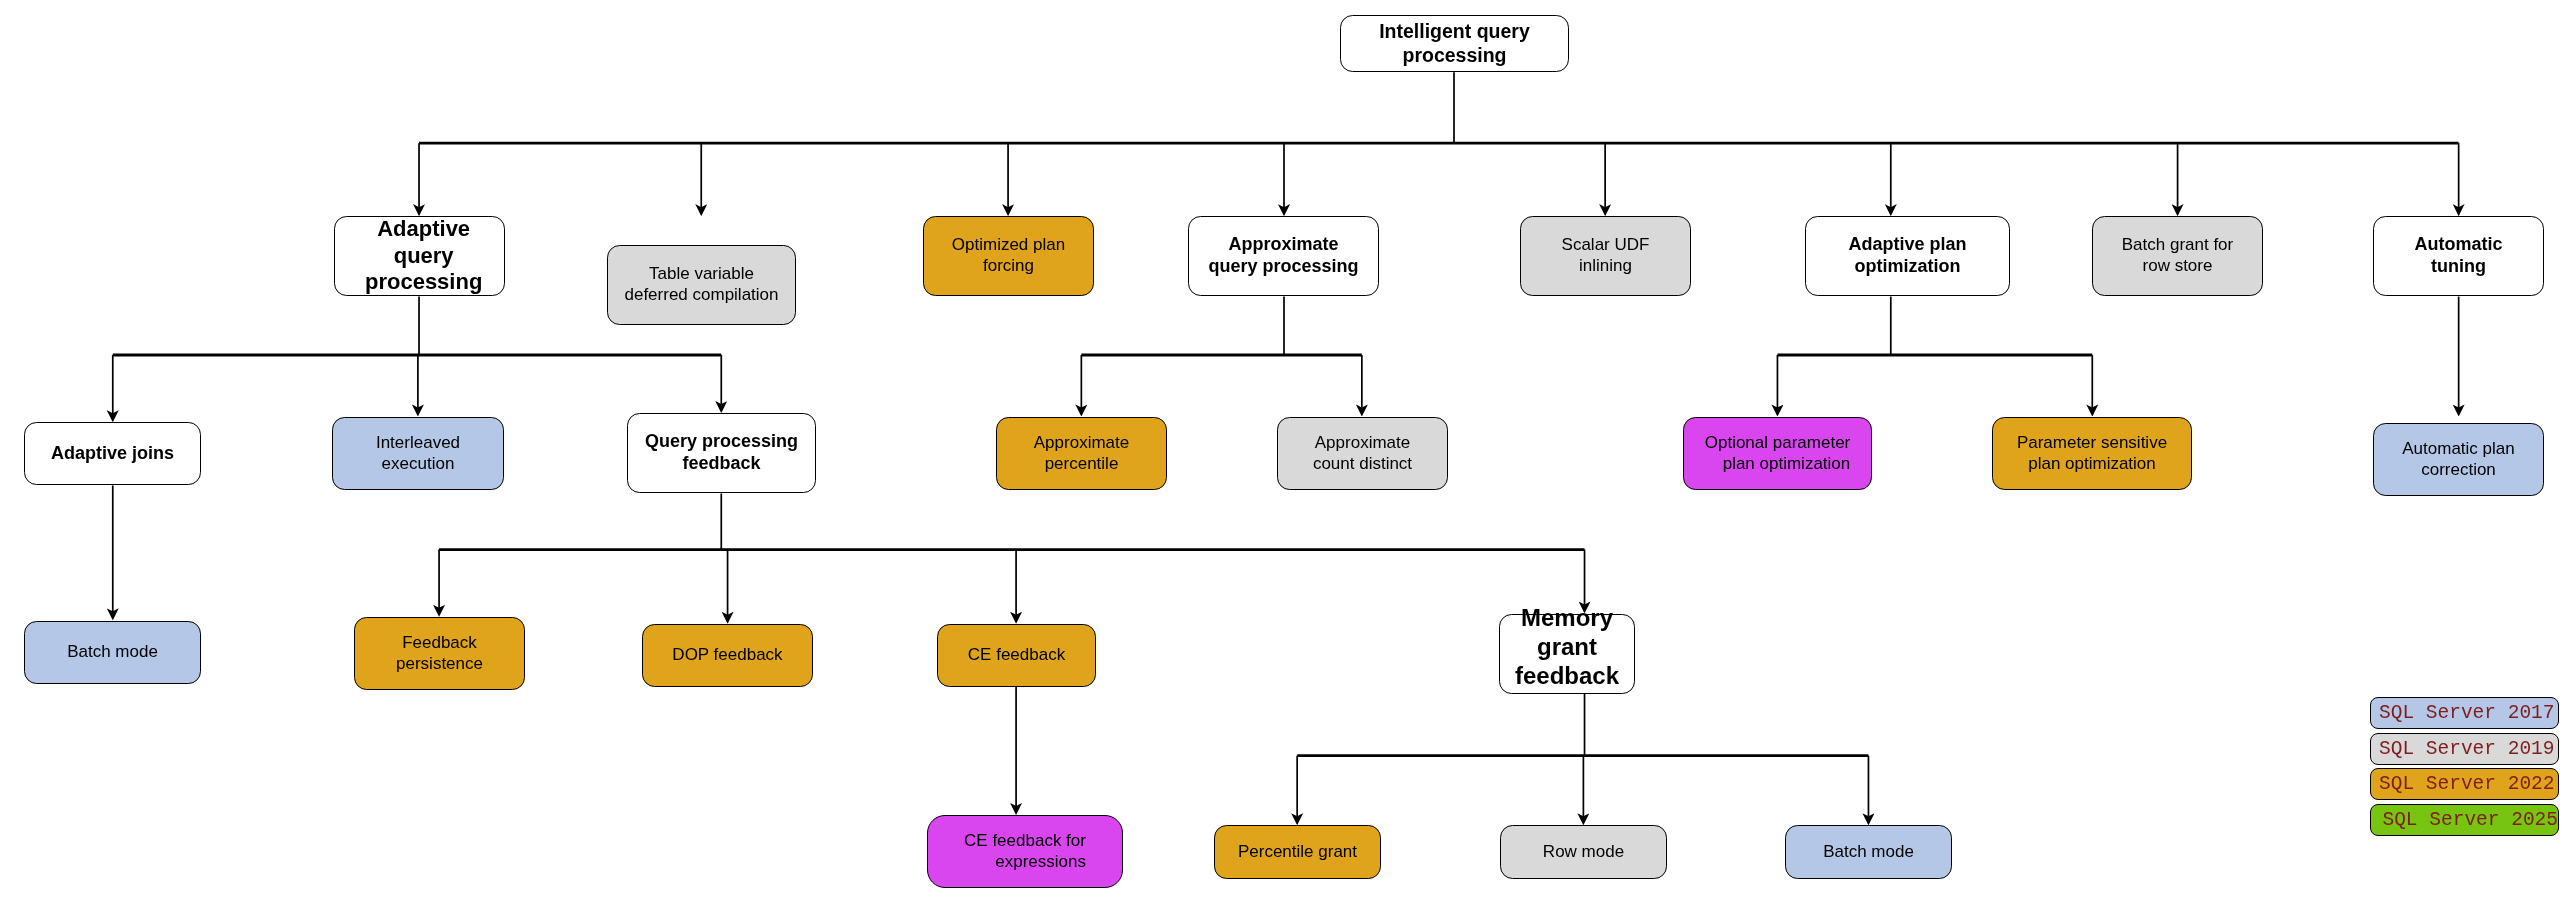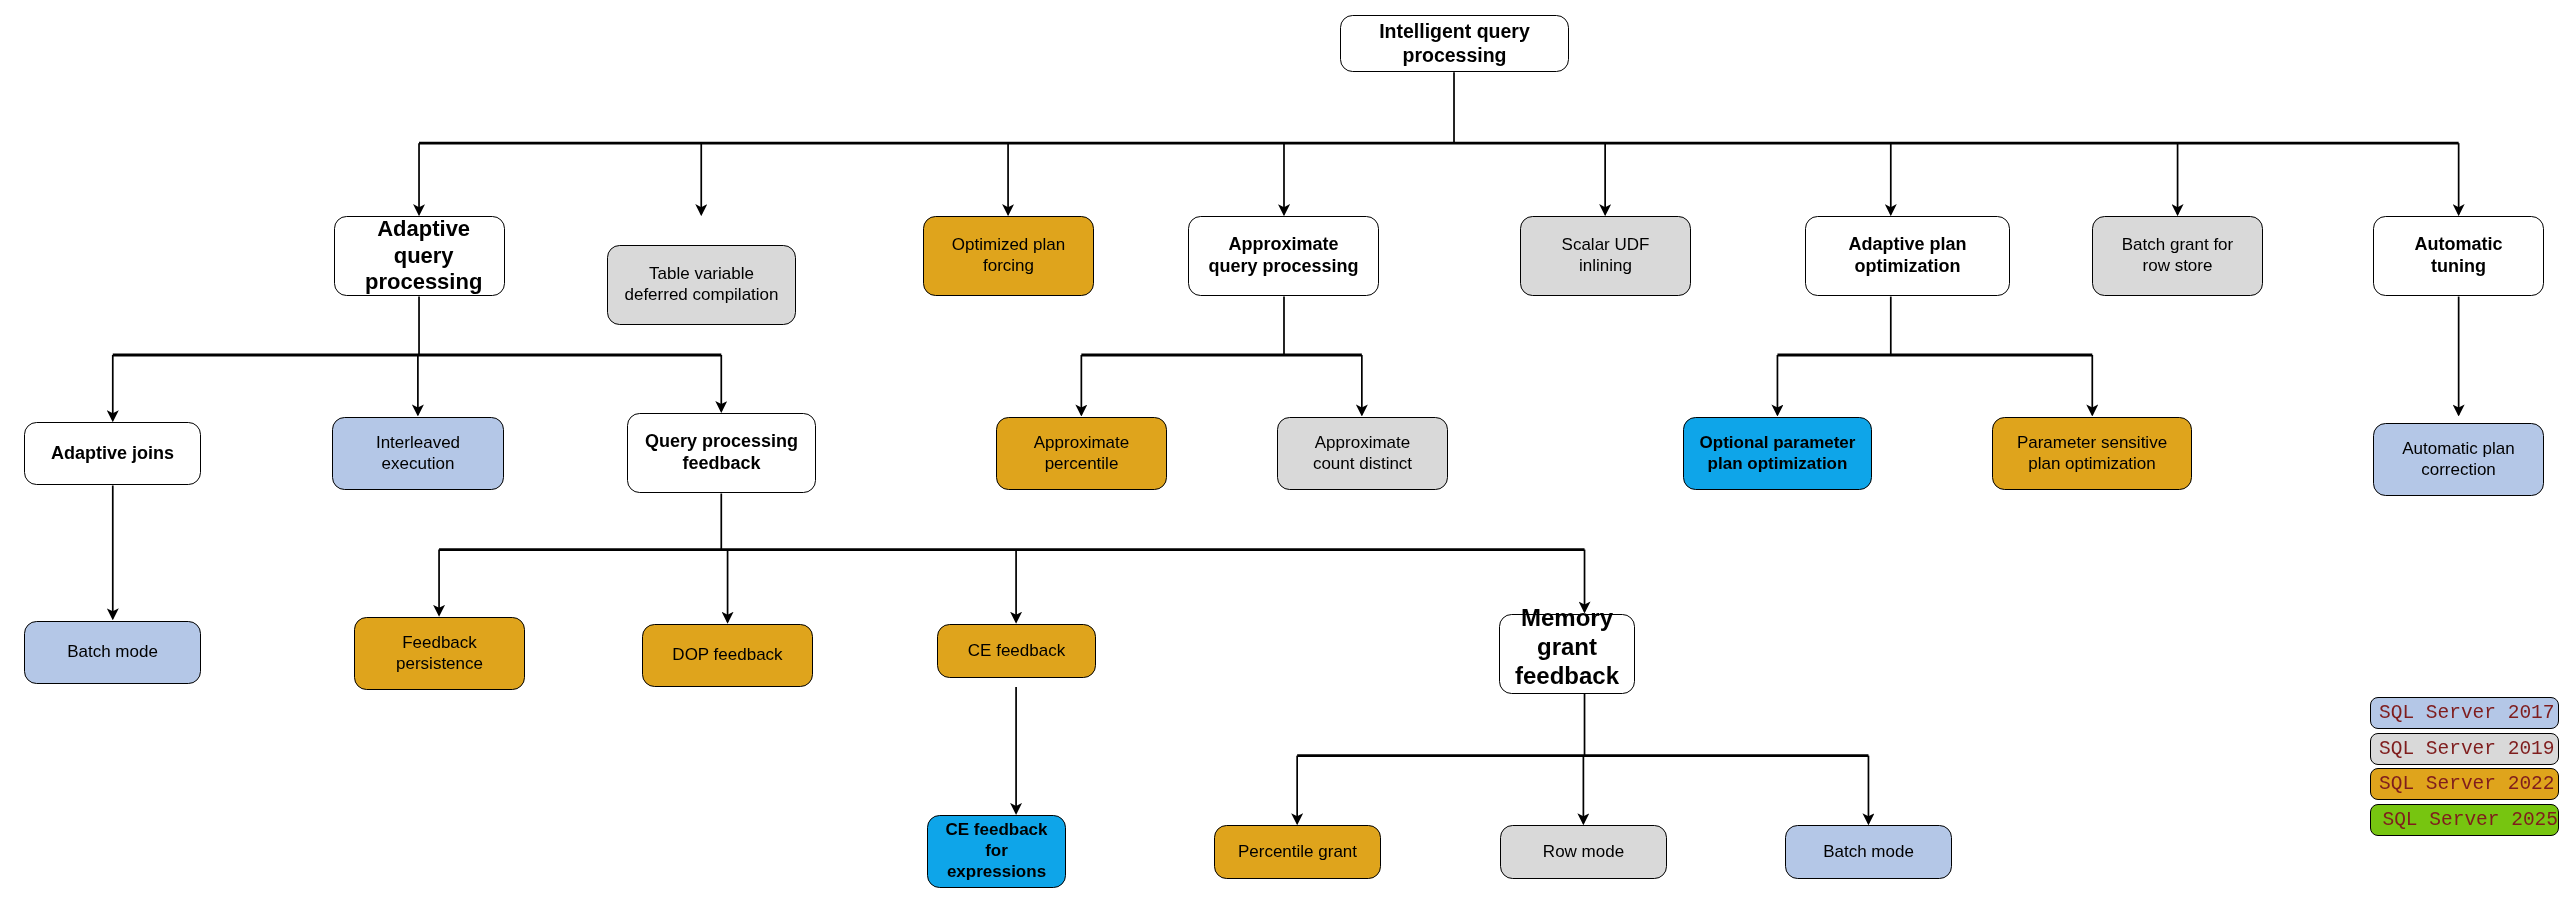--- a/index.html
+++ b/index.html
@@ -9,21 +9,21 @@
   svg#wires{position:absolute;left:0;top:0;width:2576px;height:916px;pointer-events:none;}
   .node{position:absolute;box-sizing:border-box;border:1.7px solid #000;
         border-radius:12.6px;display:flex;align-items:center;justify-content:center;
         text-align:center;line-height:1.22;color:#000;background:#ffffff;
         padding:2.3px 5.7px;}
   .node .lbl{display:block;white-space:pre-line;}
   .n-white{background:#ffffff;font-weight:bold;}
   .n-blue{background:#b4c7e7;font-weight:normal;}
   .n-gray{background:#d9d9d9;font-weight:normal;}
   .n-orange{background:#dfa41c;font-weight:normal;}
-  .n-green{background:#0ea5e9;font-weight:bold;}
+  .n-green{background:#d946ef;font-weight:normal;text-align:right;}
   .legend-item{position:absolute;box-sizing:border-box;border:1.7px solid #000;
         border-radius:8px;display:flex;align-items:center;
         padding-left:8px;color:#7f1d1d;font-size:19.5px;font-family:Liberation Mono, monospace;}
 </style>
 </head>
 <body>
 
 <div id="stage">
   <svg id="wires" viewBox="0 0 4500 1600">
     <defs>
@@ -143,28 +143,28 @@
       <div class="node n-blue" style="left: 24px; top: 621px; width: 177px; height: 63px; font-size: 17px;">
         <span class="lbl">Batch mode</span>
       </div>
       <div class="node n-orange" style="left: 354px; top: 617px; width: 171px; height: 73px; font-size: 17px;">
         <span class="lbl">Feedback
 persistence</span>
       </div>
       <div class="node n-orange" style="left: 642px; top: 624px; width: 171px; height: 63px; font-size: 17px;">
         <span class="lbl">DOP feedback</span>
       </div>
-      <div class="node n-orange" style="left: 937px; top: 624px; width: 159px; height: 54px; font-size: 17px;">
+      <div class="node n-orange" style="left: 937px; top: 624px; width: 159px; height: 63px; font-size: 17px;">
         <span class="lbl">CE feedback</span>
       </div>
       <div class="node n-white" style="left: 1499px; top: 614px; width: 136px; height: 80px; font-size: 24px; align-items: flex-end;">
         <span class="lbl">Memory grant
 feedback</span>
       </div>
-      <div class="node n-green" style="left: 927px; top: 815px; width: 139px; height: 73px; font-size: 17px;">
+      <div class="node n-green" style="left: 927px; top: 815px; width: 196px; height: 73px; font-size: 17px; border-radius: 18px;">
         <span class="lbl">CE feedback for
 expressions</span>
       </div>
       <div class="node n-orange" style="left: 1214px; top: 825px; width: 167px; height: 54px; font-size: 17px;">
         <span class="lbl">Percentile grant</span>
       </div>
       <div class="node n-gray" style="left: 1500px; top: 825px; width: 167px; height: 54px; font-size: 17px;">
         <span class="lbl">Row mode</span>
       </div>
       <div class="node n-blue" style="left: 1785px; top: 825px; width: 167px; height: 54px; font-size: 17px;">

